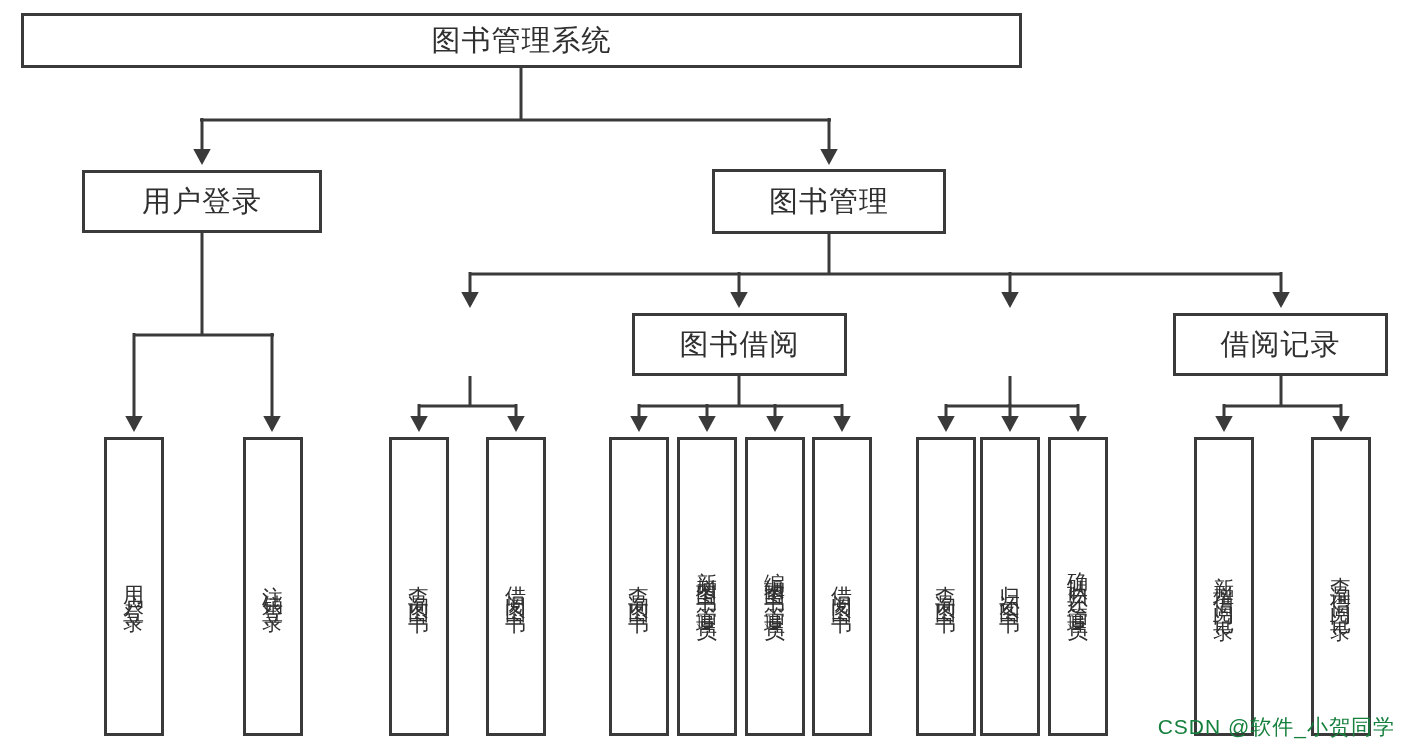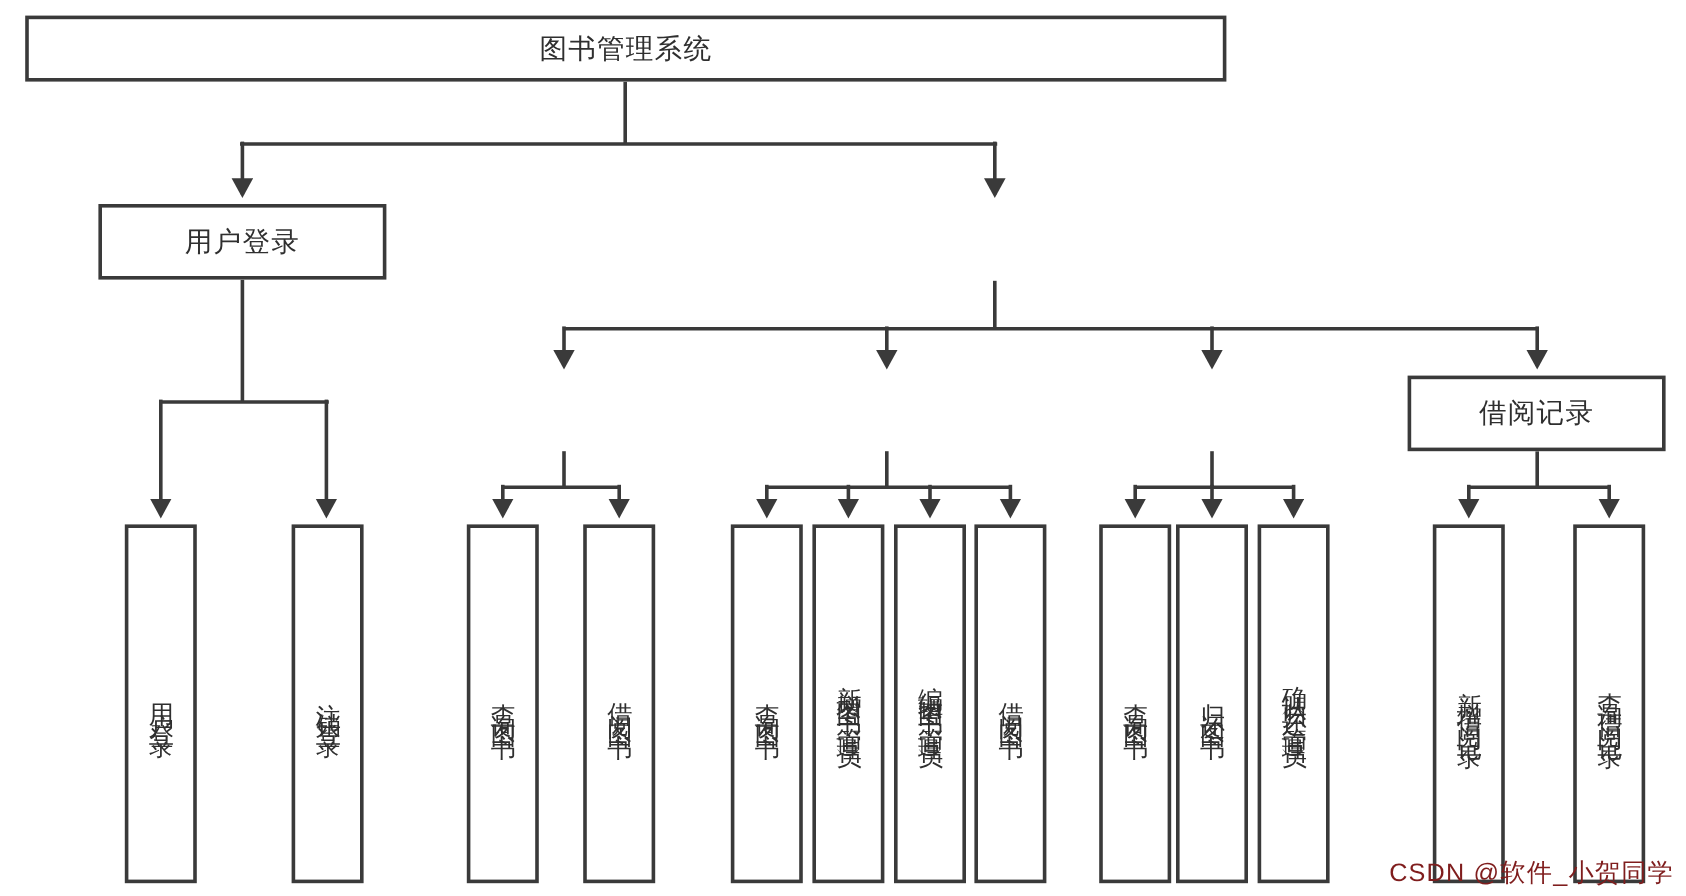--- a/index.html
+++ b/index.html
@@ -25,40 +25,40 @@
     position: absolute;
     box-sizing: border-box;
     background: #ffffff;
     border: 3px solid #3a3a3a;
     display: flex;
     align-items: center;
     justify-content: center;
     z-index: 1;
   }
   .box .hl {
-    font-size: 23px;
+    font-size: 29px;
     color: #2f2f2f;
     letter-spacing: 1px;
     white-space: nowrap;
   }
   .box .vt {
     writing-mode: vertical-rl;
     text-orientation: mixed;
     font-size: 21px;
     letter-spacing: 9px;
     line-height: 1.1;
     color: #2f2f2f;
     white-space: nowrap;
   }
   #watermark {
     position: absolute;
     right: 10px;
     bottom: 6px;
     font-size: 21px;
-    color: #7f1d1d;
+    color: #15803d;
     letter-spacing: 1px;
     z-index: 2;
     white-space: nowrap;
   }
 </style>
 </head>
 <body>
 
 <div id="canvas">
 
@@ -112,21 +112,27 @@
     </g>
   </svg>
 
   <div class="box" style="left:21px;top:13px;width:1001px;height:55px">
     <span class="hl">图书管理系统</span>
   </div>
 
   <div class="box" style="left:82px;top:170px;width:240px;height:63px">
     <span class="hl">用户登录</span>
   </div>
+  <div class="box" style="left:712px;top:169px;width:234px;height:65px">
+    <span class="hl">图书管理</span>
+  </div>
 
+  <div class="box" style="left:632px;top:313px;width:215px;height:63px">
+    <span class="hl">图书借阅</span>
+  </div>
   <div class="box" style="left:1173px;top:313px;width:215px;height:63px">
     <span class="hl">借阅记录</span>
   </div>
 
   <div class="box" style="left:104px;top:437px;width:60px;height:299px">
     <span class="vt">用户登录</span>
   </div>
   <div class="box" style="left:243px;top:437px;width:60px;height:299px">
     <span class="vt">注销登录</span>
   </div>

